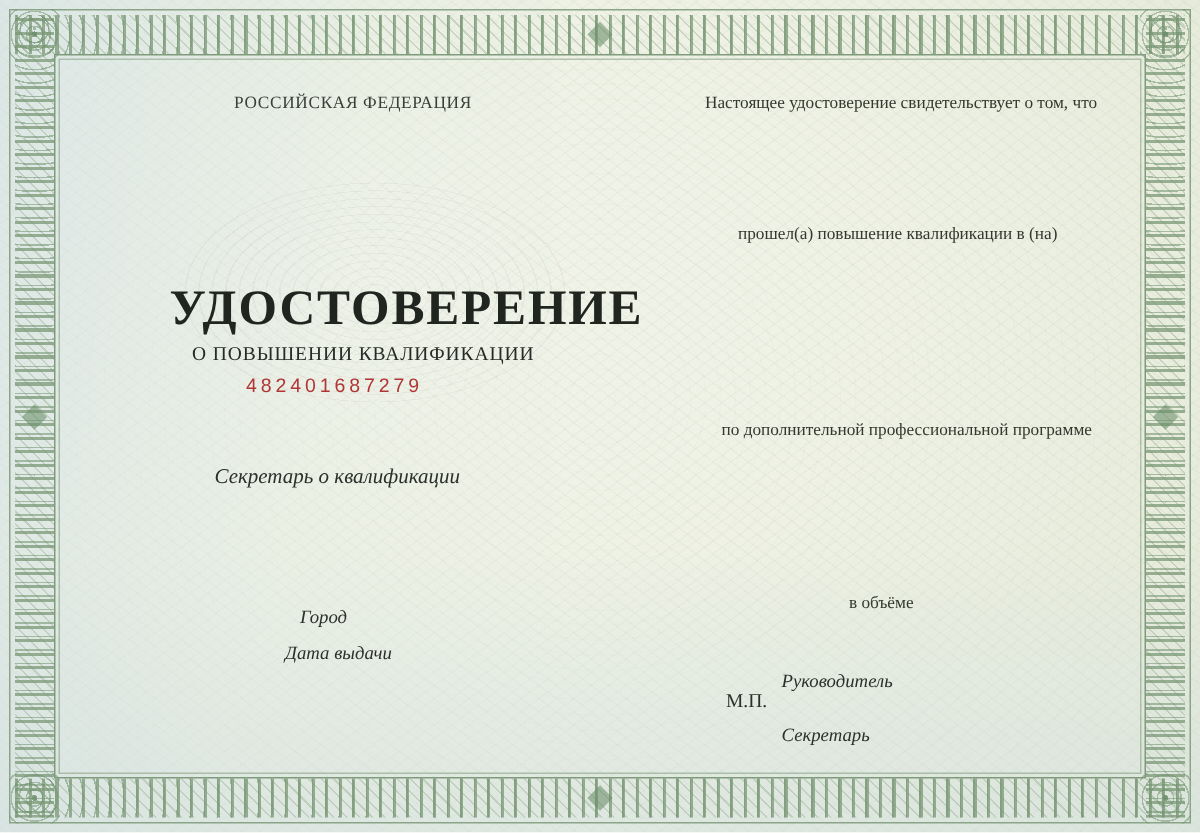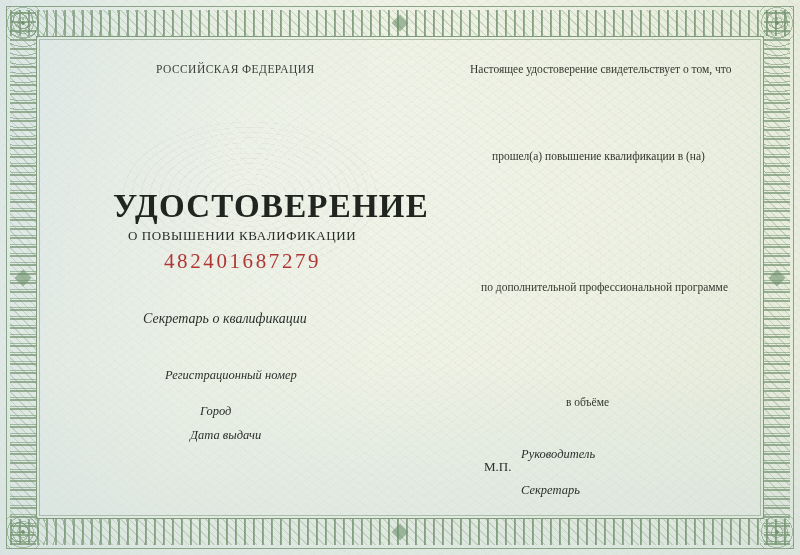--- a/index.html
+++ b/index.html
@@ -138,22 +138,22 @@
     color: #20251f;
   }
   .subtitle {
     left: 128px; top: 228px;
     font-size: 13px;
     letter-spacing: .6px;
     color: #262b25;
   }
   .serial {
     left: 164px; top: 249px;
-    font-family: Liberation Serif, serif;
-    font-size: 21px;
+    font-family: Liberation Sans, sans-serif;
+    font-size: 13px;
     letter-spacing: 2.6px;
     color: #b03636;
   }
 
   .italic-line {
     font-style: italic;
     color: #2b302a;
   }
   .doc-kind   { left: 143px; top: 311px; font-size: 14px; }
   .reg-number { left: 165px; top: 368px; font-size: 12.5px; }
@@ -193,21 +193,20 @@
   <div class="txt small-caps-head rf-line">РОССИЙСКАЯ ФЕДЕРАЦИЯ</div>
 
   <div class="txt title">УДОСТОВЕРЕНИЕ</div>
 
   <div class="txt subtitle">О ПОВЫШЕНИИ КВАЛИФИКАЦИИ</div>
 
   <div class="txt serial">482401687279</div>
 
   <div class="txt italic-line doc-kind">Секретарь о квалификации</div>
 
-  <div class="txt italic-line reg-number">Регистрационный номер</div>
 
   <div class="txt italic-line city">Город</div>
 
   <div class="txt italic-line issue-date">Дата выдачи</div>
 
   <div class="txt hdr-1">Настоящее удостоверение свидетельствует о том, что</div>
 
   <div class="txt hdr-3">по дополнительной профессиональной программе</div>
 
   <div class="txt hdr-2">прошел(а) повышение квалификации в (на)</div>

